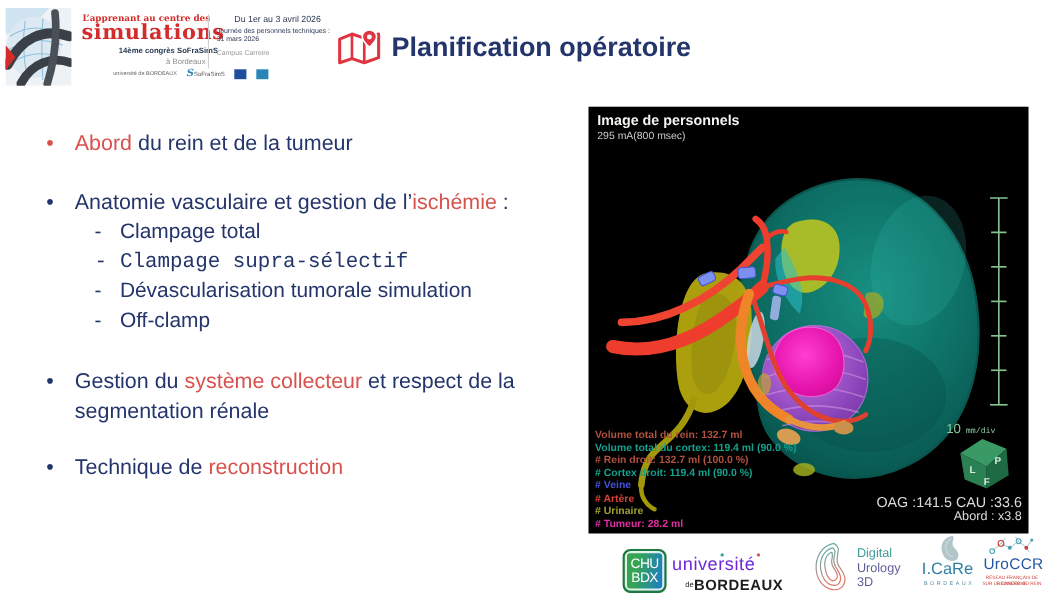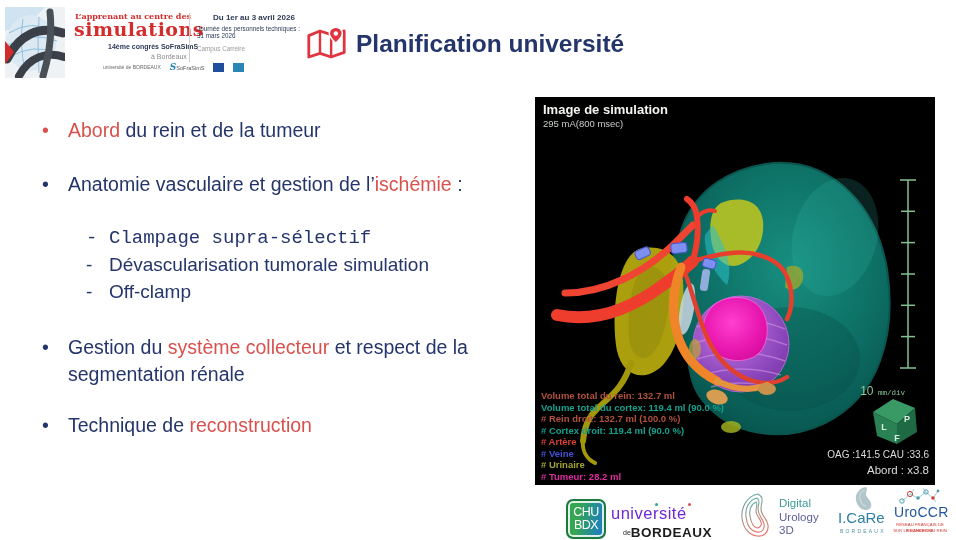--- a/index.html
+++ b/index.html
@@ -10,21 +10,21 @@
   .banner{position:absolute;left:5px;top:7px;width:300px;height:71px;background:#fff;}
   .banner-photo{position:absolute;left:0;top:0;width:60px;height:71px;}
   .bn-l1{position:absolute;left:70px;top:4px;font-family:"DejaVu Serif",serif;
          font-weight:bold;font-size:8px;color:#d42b2b;white-space:nowrap;}
   .bn-l2{position:absolute;left:69px;top:11px;font-family:"DejaVu Serif",serif;
          font-weight:bold;font-size:19px;color:#d42b2b;letter-spacing:.5px;}
   .bn-l3{position:absolute;left:103px;top:36px;font-size:7px;font-weight:bold;color:#2b3a55;white-space:nowrap;}
   .bn-l4{position:absolute;left:146px;top:46px;font-size:7px;color:#8a8a8a;}
   .bn-div{position:absolute;left:184px;top:6px;width:1px;height:49px;background:#cfcfcf;}
   .bn-right{position:absolute;left:192px;top:6px;width:106px;color:#2b3a55;}
-  .bn-r1{font-size:8px;font-weight:bold;white-space:nowrap;padding-left:16px;}
+  .bn-r1{font-size:8px;font-weight:normal;white-space:nowrap;padding-left:16px;}
   .bn-r2{font-size:6.3px;margin-top:3px;white-space:nowrap;}
   .bn-r3{font-size:6.3px;}
   .bn-r4{font-size:6.3px;color:#999;margin-top:6px;}
   .bn-minis{position:absolute;left:98px;top:55px;display:flex;gap:9px;align-items:center;}
   .mini-univ{font-size:5px;color:#666;white-space:nowrap;}
   .mini-sofra{font-size:5.5px;color:#555;white-space:nowrap;}
   .mini-sofra b{font-family:"DejaVu Serif",serif;font-style:italic;font-size:9px;color:#2b86b8;font-weight:bold;}
   .mini-sq{display:inline-block;width:11px;height:9px;}
   .sq1{background:#1e4f9c;}
   .sq2{background:#2b86b8;}
@@ -49,21 +49,21 @@
   .scene{position:absolute;left:0;top:0;width:400px;height:388px;}
   .sim-head{position:absolute;left:8px;top:5px;}
   .sim-title{font-size:13px;font-weight:bold;color:#f2f5f0;}
   .sim-sub{font-size:9.5px;color:#c9cdc9;margin-top:1px;}
   .legend{position:absolute;left:6px;bottom:3px;}
   .leg{font-size:9.5px;font-weight:bold;line-height:11.5px;white-space:nowrap;}
   .scale-label{position:absolute;right:30px;top:284px;color:#8cc89a;white-space:nowrap;}
   .scale-label .v{font-size:12px;}
   .scale-label .u{font-size:7.5px;font-family:Liberation Mono, monospace;}
   .cube{position:absolute;right:16px;top:299px;width:48px;height:50px;}
-  .oag{position:absolute;right:6px;top:352px;font-size:10px;color:#dcdcdc;white-space:nowrap;}
+  .oag{position:absolute;right:6px;top:352px;font-size:13px;color:#dcdcdc;white-space:nowrap;}
   .zoomtxt{position:absolute;right:6px;top:367px;font-size:11.5px;color:#dcdcdc;white-space:nowrap;}
 
   
   .chu{position:absolute;left:566px;top:499px;width:40px;height:40px;border-radius:7px;
        background:linear-gradient(100deg,#35a553 30%,#1e7fc0 90%);
        box-shadow:inset 0 0 0 2px rgba(255,255,255,.85);border:2px solid #1d7a3e;box-sizing:border-box;
        display:flex;flex-direction:column;align-items:center;justify-content:center;}
   .chu div{color:#fff;font-weight:normal;font-size:12.5px;line-height:13px;letter-spacing:-.5px;}
   .univ{position:absolute;left:611px;top:504px;width:112px;}
   .univ-l1{font-size:16.5px;color:#6d28d9;letter-spacing:.5px;position:relative;}
@@ -126,31 +126,34 @@
     </div>
   </div>
 
   <div class="title-row">
     <svg class="map-icon" viewBox="0 0 44 36">
       <path d="M 3,9 L 15,4 L 27,8 L 41,4 L 41,27 L 27,32 L 15,28 L 3,32 Z" stroke="#e03540" stroke-width="3" fill="none" stroke-linejoin="round"></path>
       <path d="M 15,4 L 15,28 M 27,8 L 27,32" stroke="#e03540" stroke-width="2.6" fill="none"></path>
       <path d="M 32,0 C 28,0 25,3 25,6.6 C 25,10.4 32,17 32,17 C 32,17 39,10.4 39,6.6 C 39,3 36,0 32,0 Z" fill="#e03540" stroke="#ffffff" stroke-width="1.6"></path>
       <circle cx="32" cy="6.8" r="2.4" fill="#ffffff"></circle>
     </svg>
-    <h1 class="page-title">Planification université</h1>
+    <h1 class="page-title">Planification opératoire</h1>
   </div>
 
   <div class="b-row" style="top:119px;">
     <span class="dot red">•</span><span class="hl">Abord</span><span> du rein et de la tumeur</span>
   </div>
 
   <div class="b-row" style="top:173px;">
     <span class="dot">•</span><span>Anatomie vasculaire et gestion de l’</span><span class="hl">ischémie</span><span> :</span>
   </div>
 
+  <div class="sub-row" style="top:200px;">
+    <span class="dash">-</span><span>Clampage total</span>
+  </div>
   <div class="sub-row" style="top:227px;font-family:Liberation Mono, monospace;">
     <span class="dash">-</span><span>Clampage supra-sélectif</span>
   </div>
   <div class="sub-row" style="top:254px;">
     <span class="dash">-</span><span>Dévascularisation tumorale simulation</span>
   </div>
   <div class="sub-row" style="top:281px;">
     <span class="dash">-</span><span>Off-clamp</span>
   </div>
 
@@ -230,31 +233,31 @@
         <line x1="366" y1="114.3" x2="380" y2="114.3"></line>
         <line x1="366" y1="145.6" x2="380" y2="145.6"></line>
         <line x1="366" y1="177" x2="380" y2="177"></line>
         <line x1="366" y1="208.3" x2="380" y2="208.3"></line>
         <line x1="366" y1="239.6" x2="380" y2="239.6"></line>
         <line x1="365" y1="271" x2="381" y2="271"></line>
       </g>
     </svg>
 
     <div class="sim-head">
-      <div class="sim-title">Image de simulation</div>
+      <div class="sim-title">Image de personnels</div>
       <div class="sim-sub">295 mA(800 msec)</div>
     </div>
 
     <div class="legend">
       <div class="leg" style="color: rgb(178, 81, 63);">Volume total du rein: 132.7 ml</div>
       <div class="leg" style="color: rgb(19, 161, 142);">Volume total du cortex: 119.4 ml (90.0 %)</div>
       <div class="leg" style="color: rgb(178, 81, 63);"># Rein droit: 132.7 ml (100.0 %)</div>
       <div class="leg" style="color: rgb(19, 161, 142);"># Cortex droit: 119.4 ml (90.0 %)</div>
+      <div class="leg" style="color: rgb(68, 82, 216);"># Veine</div>
       <div class="leg" style="color: rgb(216, 66, 56);"># Artère</div>
-      <div class="leg" style="color: rgb(68, 82, 216);"># Veine</div>
       <div class="leg" style="color: rgb(162, 162, 51);"># Urinaire</div>
       <div class="leg" style="color: rgb(223, 45, 162);"># Tumeur: 28.2 ml</div>
     </div>
 
     <div class="scale-label">
       <span class="v">10</span>
       <span class="u">mm/div</span>
     </div>
 
     <svg class="cube" viewBox="0 0 48 50">

